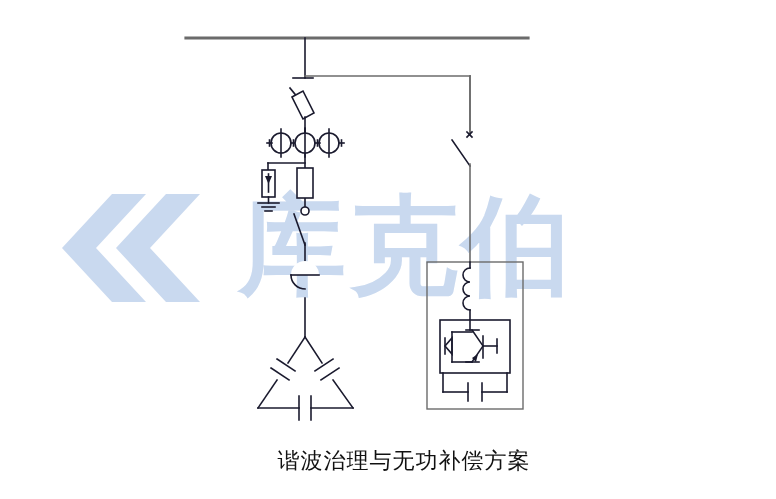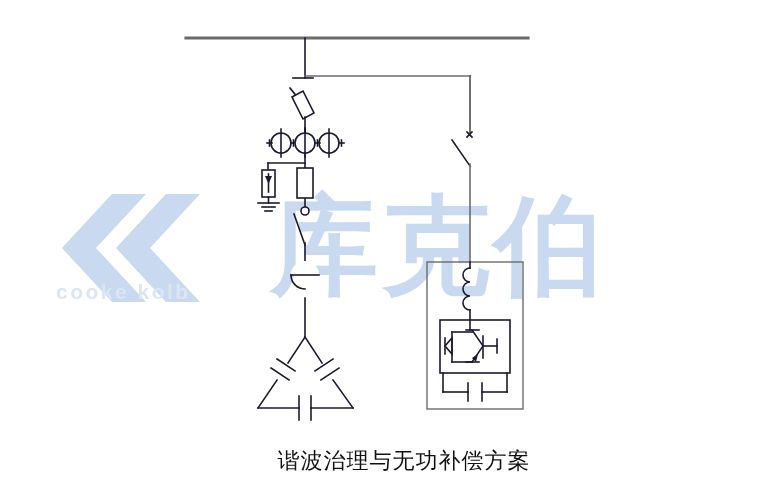--- a/index.html
+++ b/index.html
@@ -40,21 +40,20 @@
     height: 125px;
     pointer-events: none;
   }
   .wm-cn-text {
     font-family: "DejaVu Sans", sans-serif;
     font-size: 108px;
     font-weight: 700;
     letter-spacing: 4px;
     line-height: 125px;
     white-space: nowrap;
-    margin-left: 32px;
   }
   .wm-word {
     position: absolute;
     left: 56px;
     top: 280px;
     width: 200px;
     font-family: "Liberation Sans", sans-serif;
     font-size: 21px;
     font-weight: 700;
     letter-spacing: 2.5px;
@@ -93,21 +92,20 @@
         <polygon points="8,62 58,8 92,8 42,62 92,116 58,116"></polygon>
         <polygon points="62,62 112,8 146,8 96,62 146,116 112,116"></polygon>
       </g>
     </svg>
   </div>
 
   <div class="wm-cn">
     <div class="wm-cn-text" style="color:#c9d9ef">库克伯</div>
   </div>
 
-  <div class="wm-word" style="color:#dbe6f5">cooke kolb</div>
 
   <svg id="diagram-svg" viewBox="0 0 776 499">
     <g fill="none" stroke="#1a1a2e" stroke-width="1.6" stroke-linecap="square">
 
       <line x1="186" y1="38" x2="528" y2="38" stroke="#6b6b6b" stroke-width="3.2"></line>
 
       <line x1="305" y1="38" x2="305" y2="78"></line>
 
       <line x1="305" y1="76" x2="470" y2="76" stroke="#6b6b6b" stroke-width="1.6"></line>
       <line x1="470" y1="76" x2="470" y2="135" stroke="#6b6b6b" stroke-width="1.6"></line>

